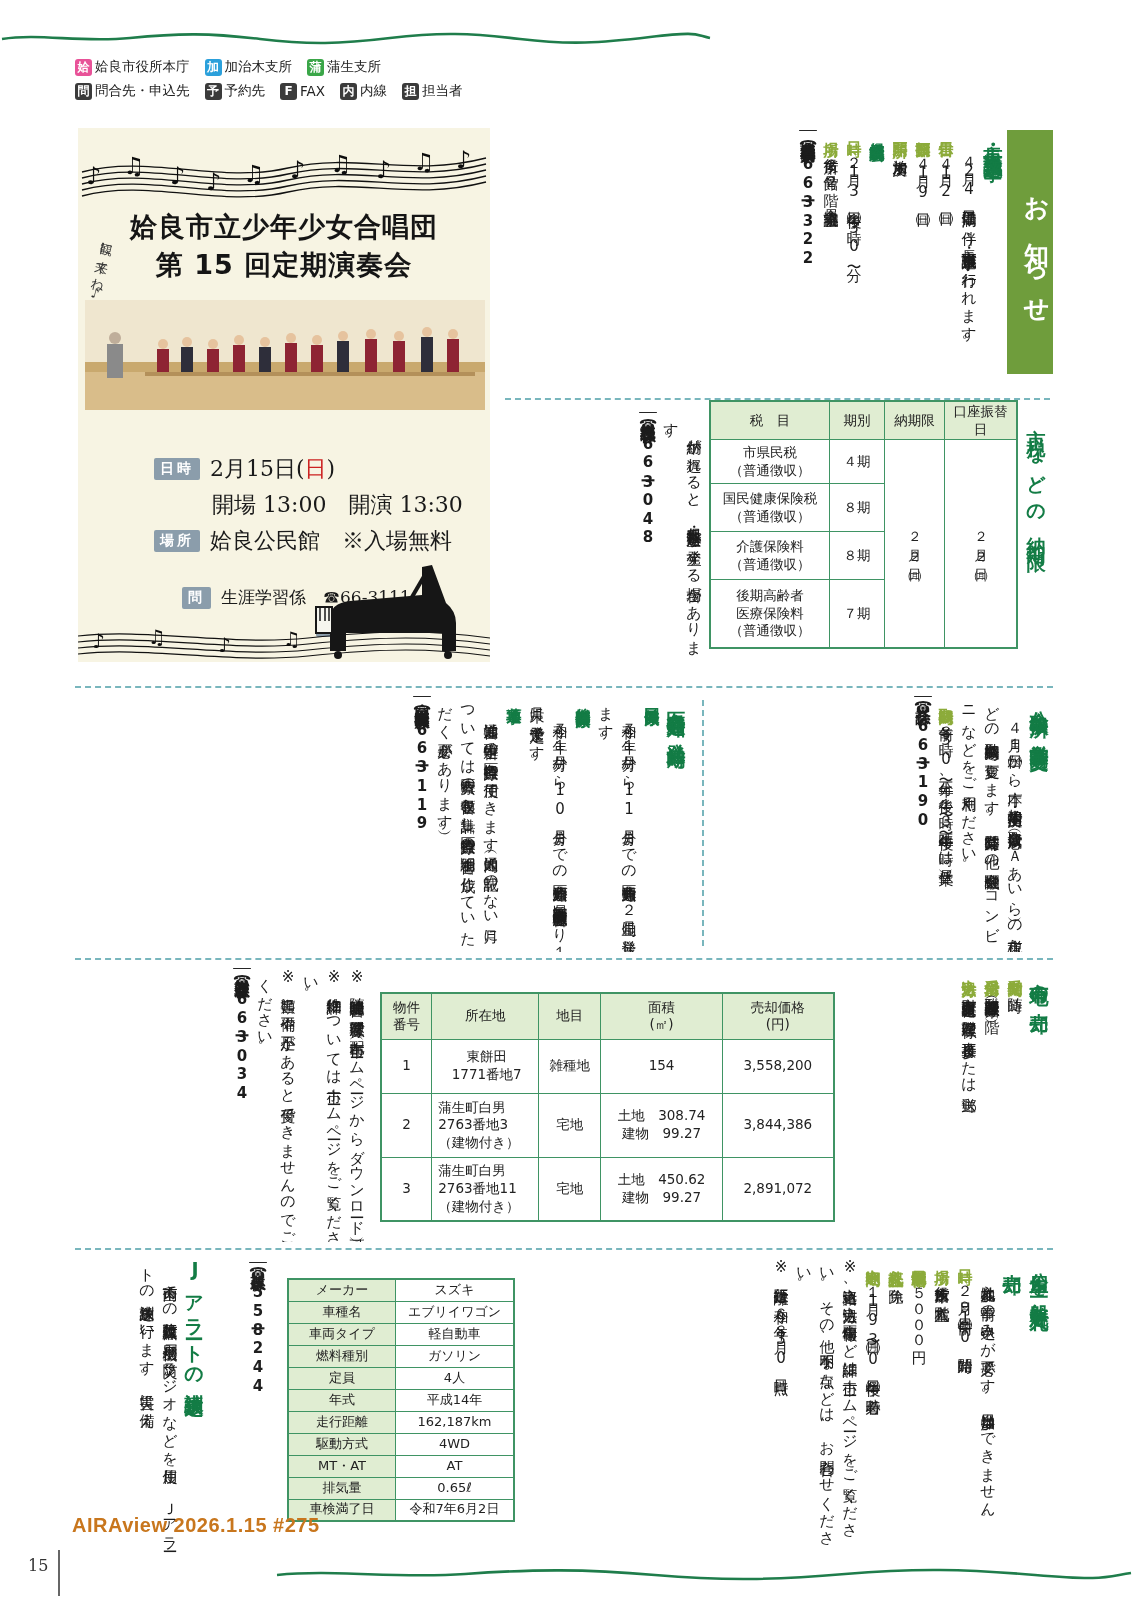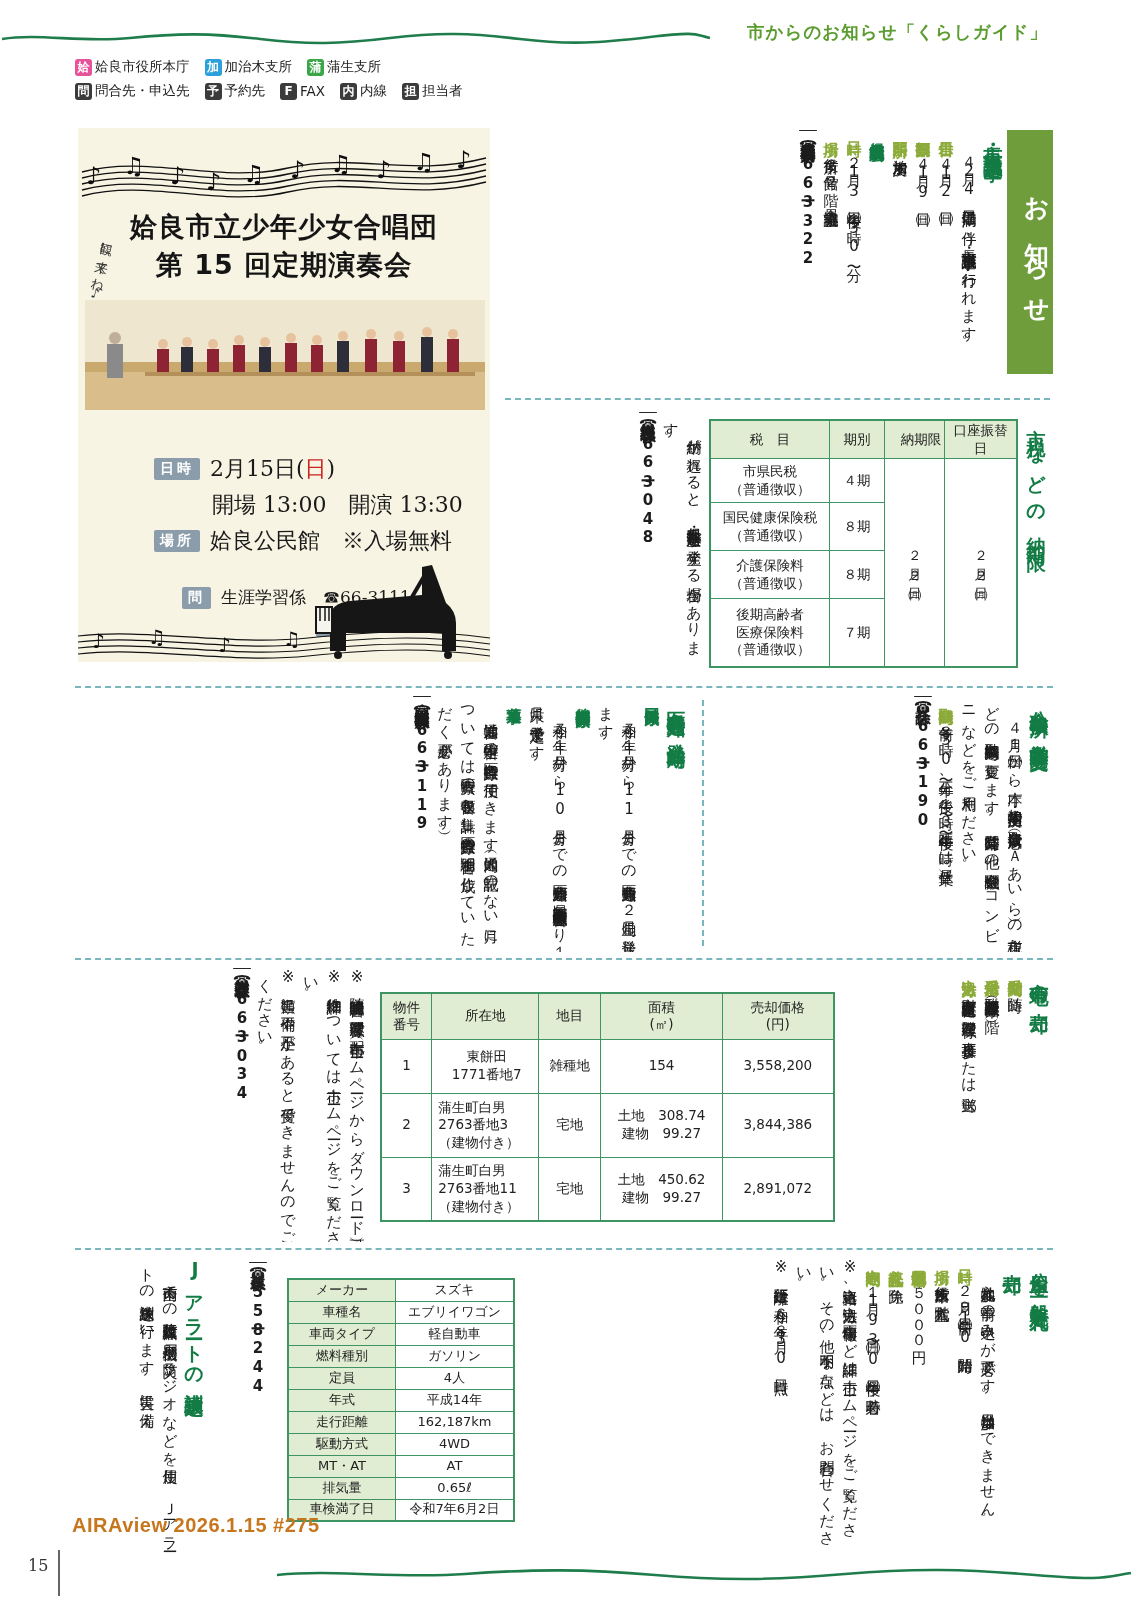--- a/index.html
+++ b/index.html
@@ -67,21 +67,20 @@
          font-size:20px;font-weight:bold;color:var(--footer_orange);letter-spacing:.5px;}
 </style>
 </head>
 <body>
 
 <div class="page">
 
   <svg class="hdr-wave" width="712" height="16" viewBox="0 0 712 16">
     <path d="M2,9 C40,3 80,13 130,8 S210,3 260,9 S340,14 390,8 S470,3 520,9 S600,13 650,7 S695,5 710,8" fill="none" stroke="#1f7d4b" stroke-width="2.6"></path>
   </svg>
-  <div class="hdr-title">市からのお知らせ「くらしガイド」</div>
 
   <div class="legend-row" style="top:58px;">
     <span class="legend-item">
       <span class="lb" style="background-color: rgb(232, 82, 152);">姶</span>
       <span>姶良市役所本庁</span>
       </span>
     <span class="legend-item">
       <span class="lb" style="background-color: rgb(43, 160, 219);">加</span>
       <span>加治木支所</span>
       </span>
@@ -259,26 +258,26 @@
     <p class="body subhead">立候補予定者説明会</p>
     <p class="body"><span class="lbl">日時</span><span>　２月13日㈮午後１時30分〜</span></p>
     <p class="body"><span class="lbl">場所</span><span>　市役所２号館２階　全員協議会室</span></p>
     <p class="body contact"><span class="boxed">問</span><span>選挙管理委員会事務局</span><span>☎66ー3322</span></p>
   </div>
 
   <div class="dash-h" style="left:505px;top:398px;width:545px;"></div>
 
   <div class="vtitle" style="left:1024px;top:414px;height:250px;letter-spacing:.45em;">市税などの納期限</div>
 
-  <table class="gtable" style="left:709px;top:419px;width:309px;">
+  <table class="gtable" style="left:709px;top:400px;width:309px;">
     <tbody>
         <tr style="height:30px;">
       <th style="width:118px;">税　目</th>
       <th style="width:50px;">期別</th>
-      <th style="width:56px;text-align:right;">納期限</th>
+      <th style="width:56px;">納期限</th>
       <th style="width:68px;">口座振替日</th>
     </tr>
     <tr style="height:44px;">
       <td>市県民税
 （普通徴収）</td>
       <td>４期</td>
       <td rowspan="4" class="vcell">２月２日㈪</td>
       <td rowspan="4" class="vcell">２月２日㈪</td>
     </tr>
     <tr style="height:48px;">

